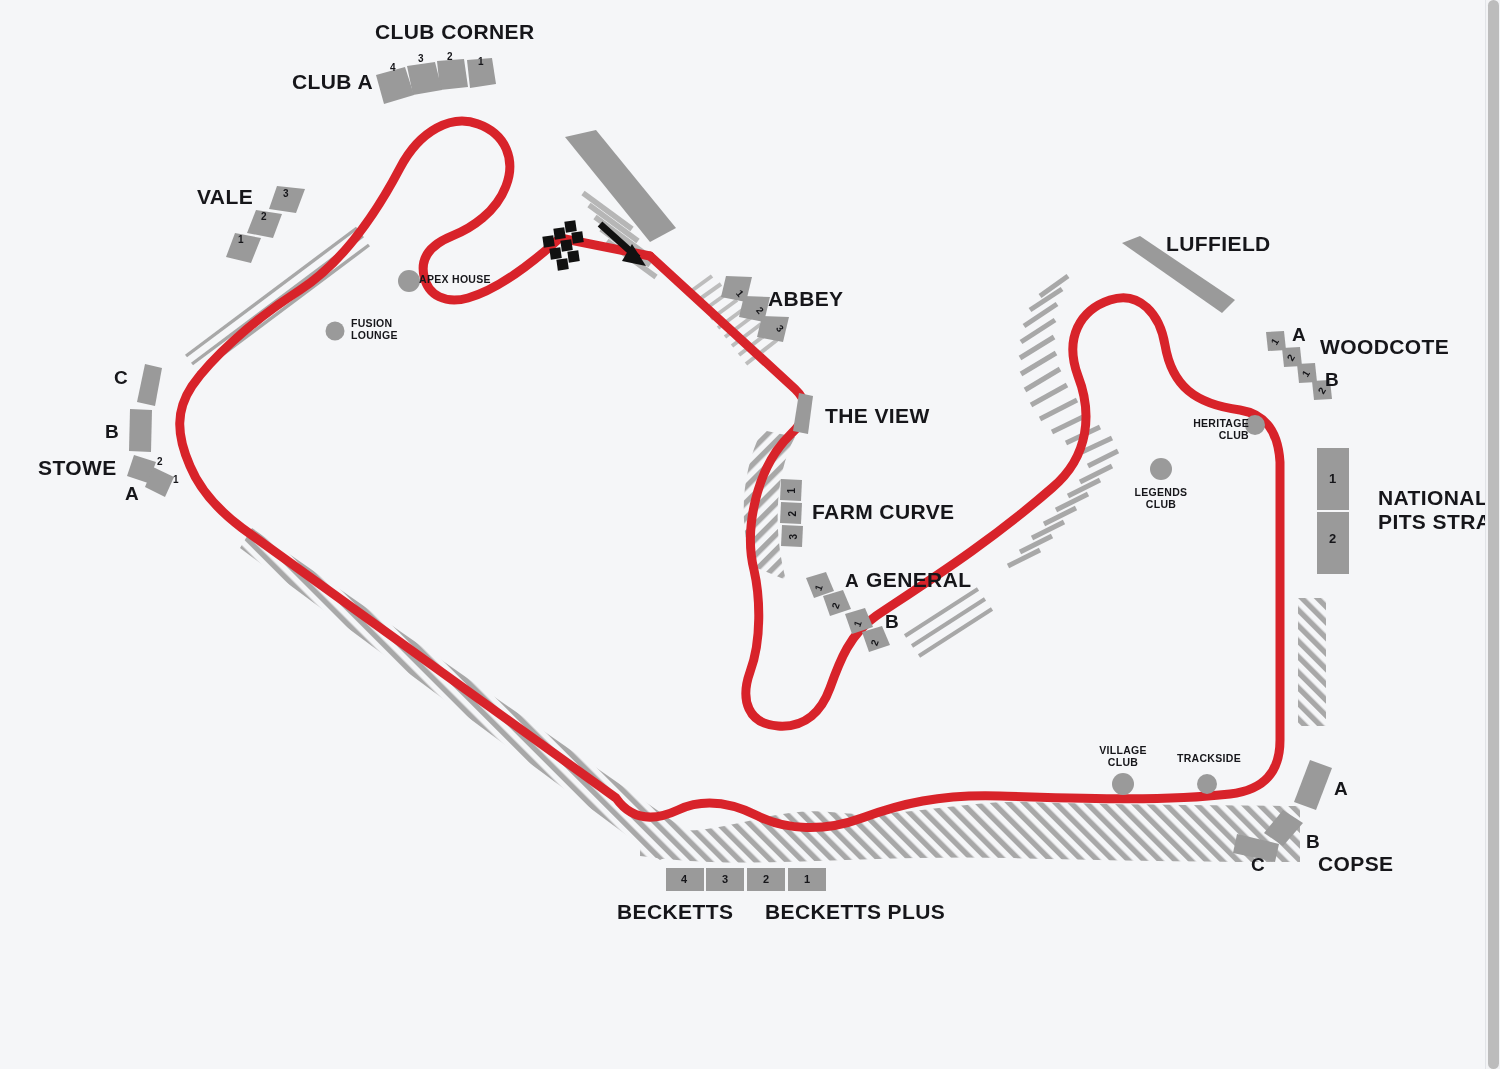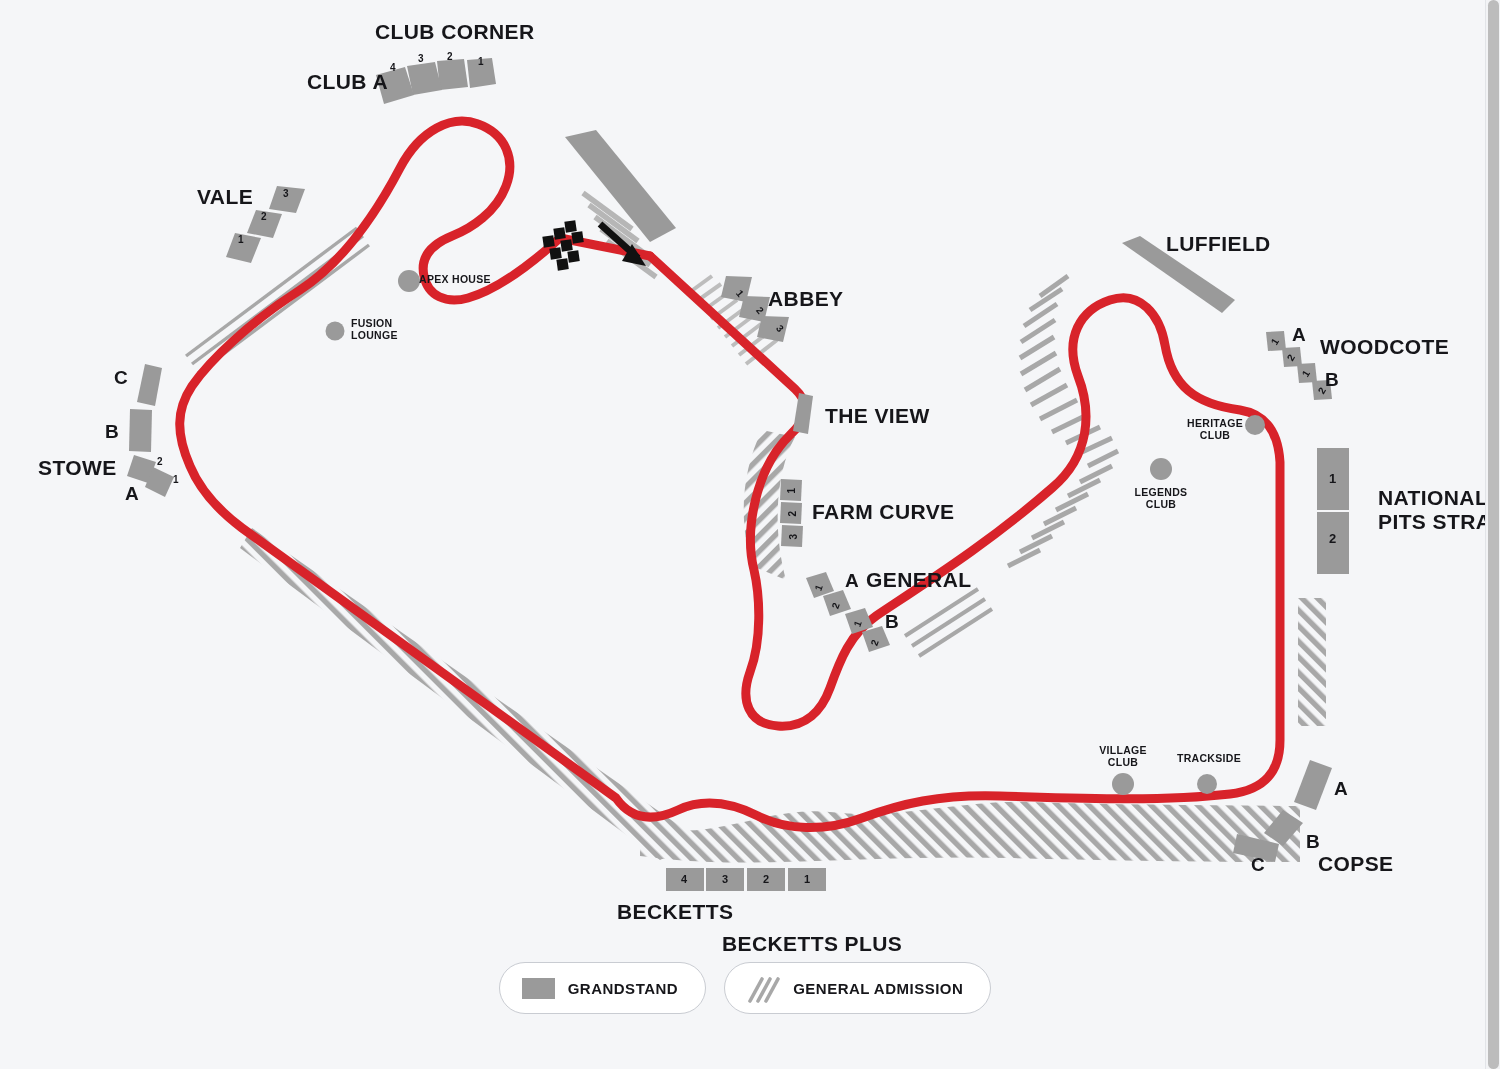--- a/index.html
+++ b/index.html
@@ -329,49 +329,49 @@
       <circle cx="409" cy="281" r="11"></circle>
       <circle cx="335" cy="331" r="9.5"></circle>
       <circle cx="1255" cy="425" r="10"></circle>
       <circle cx="1161" cy="469" r="11"></circle>
       <circle cx="1123" cy="784" r="11"></circle>
       <circle cx="1207" cy="784" r="10"></circle>
     </g>
   </svg>
 
   <div class="lbl lbl-major" style="left:375px; top:20px;">CLUB CORNER</div>
-  <div class="lbl lbl-major" style="left:292px; top:70px;margin-left:15px;">CLUB A</div>
+  <div class="lbl lbl-major" style="left:292px; top:70px;">CLUB A</div>
 
 
   <div class="lbl lbl-major" style="left:197px; top:185px;">VALE</div>
   <div class="lbl lbl-major" style="left:1166px; top:232px;">LUFFIELD</div>
   <div class="lbl lbl-major" style="left:768px; top:287px;">ABBEY</div>
   <div class="lbl lbl-major" style="left:1320px; top:335px;">WOODCOTE</div>
   <div class="lbl lbl-major" style="left:825px; top:404px;">THE VIEW</div>
   <div class="lbl lbl-major" style="left:38px; top:456px;text-align:right;">STOWE</div>
 
   <div class="lbl lbl-major" style="left:1378px; top:486px;">
     <div>NATIONAL</div>
     <div>PITS STRAIGHT</div>
   </div>
 
   <div class="lbl lbl-major" style="left:812px; top:500px;">FARM CURVE</div>
   <div class="lbl lbl-major" style="left:866px; top:568px;">GENERAL</div>
   <div class="lbl lbl-major" style="left:1318px; top:852px;">COPSE</div>
   <div class="lbl lbl-major" style="left:617px; top:900px;">BECKETTS</div>
-  <div class="lbl lbl-major" style="left:722px; top:900px;margin-top:32px;">BECKETTS PLUS</div>
+  <div class="lbl lbl-major" style="left:765px; top:900px;">BECKETTS PLUS</div>
 
   <div class="lbl lbl-small" style="left:419px; top:274px;">APEX HOUSE</div>
 
   <div class="lbl lbl-small" style="left:351px; top:318px;">
     <div>FUSION</div>
     <div>LOUNGE</div>
   </div>
 
-  <div class="lbl lbl-small ctr" style="left:1181px; top:418px; width:68px;">
+  <div class="lbl lbl-small ctr" style="left:1181px; top:418px; width:68px;text-align:right;">
     <div>HERITAGE</div>
     <div>CLUB</div>
   </div>
 
   <div class="lbl lbl-small ctr" style="left:1130px; top:487px; width:62px;">
     <div>LEGENDS</div>
     <div>CLUB</div>
   </div>
 
   <div class="lbl lbl-small ctr" style="left:1092px; top:745px; width:62px;">
@@ -423,36 +423,18 @@
   <div class="lbl lbl-num" style="left:1319px; top:385px; transform:rotate(-60deg);">2</div>
 
   <div class="lbl lbl-num" style="left:1329px; top:472px; font-size:13px;">1</div>
   <div class="lbl lbl-num" style="left:1329px; top:532px; font-size:13px;">2</div>
 
   <div class="lbl lbl-num" style="left:681px; top:873px; font-size:11px;">4</div>
   <div class="lbl lbl-num" style="left:722px; top:873px; font-size:11px;">3</div>
   <div class="lbl lbl-num" style="left:763px; top:873px; font-size:11px;">2</div>
   <div class="lbl lbl-num" style="left:804px; top:873px; font-size:11px;">1</div>
 
-  <div id="legend">
-    <div class="legend-pill">
-      <span class="legend-swatch-gs"></span>
-      <span class="legend-text">GRANDSTAND</span>
-    </div>
-    <div class="legend-pill">
-      <span class="legend-swatch-ga">
-        <svg width="33" height="30" viewBox="0 0 33 30">
-          <g stroke="#a8a8a8" stroke-width="3.6" stroke-linecap="round">
-            <line x1="3" y1="28" x2="15" y2="6"></line>
-            <line x1="11" y1="28" x2="23" y2="6"></line>
-            <line x1="19" y1="28" x2="31" y2="6"></line>
-          </g>
-        </svg>
-      </span>
-      <span class="legend-text">GENERAL ADMISSION</span>
-    </div>
-  </div>
 
 </div>
 
 <div id="scrollbar-track">
   <div id="scrollbar-thumb"></div>
 </div>
 
 </body></html>

